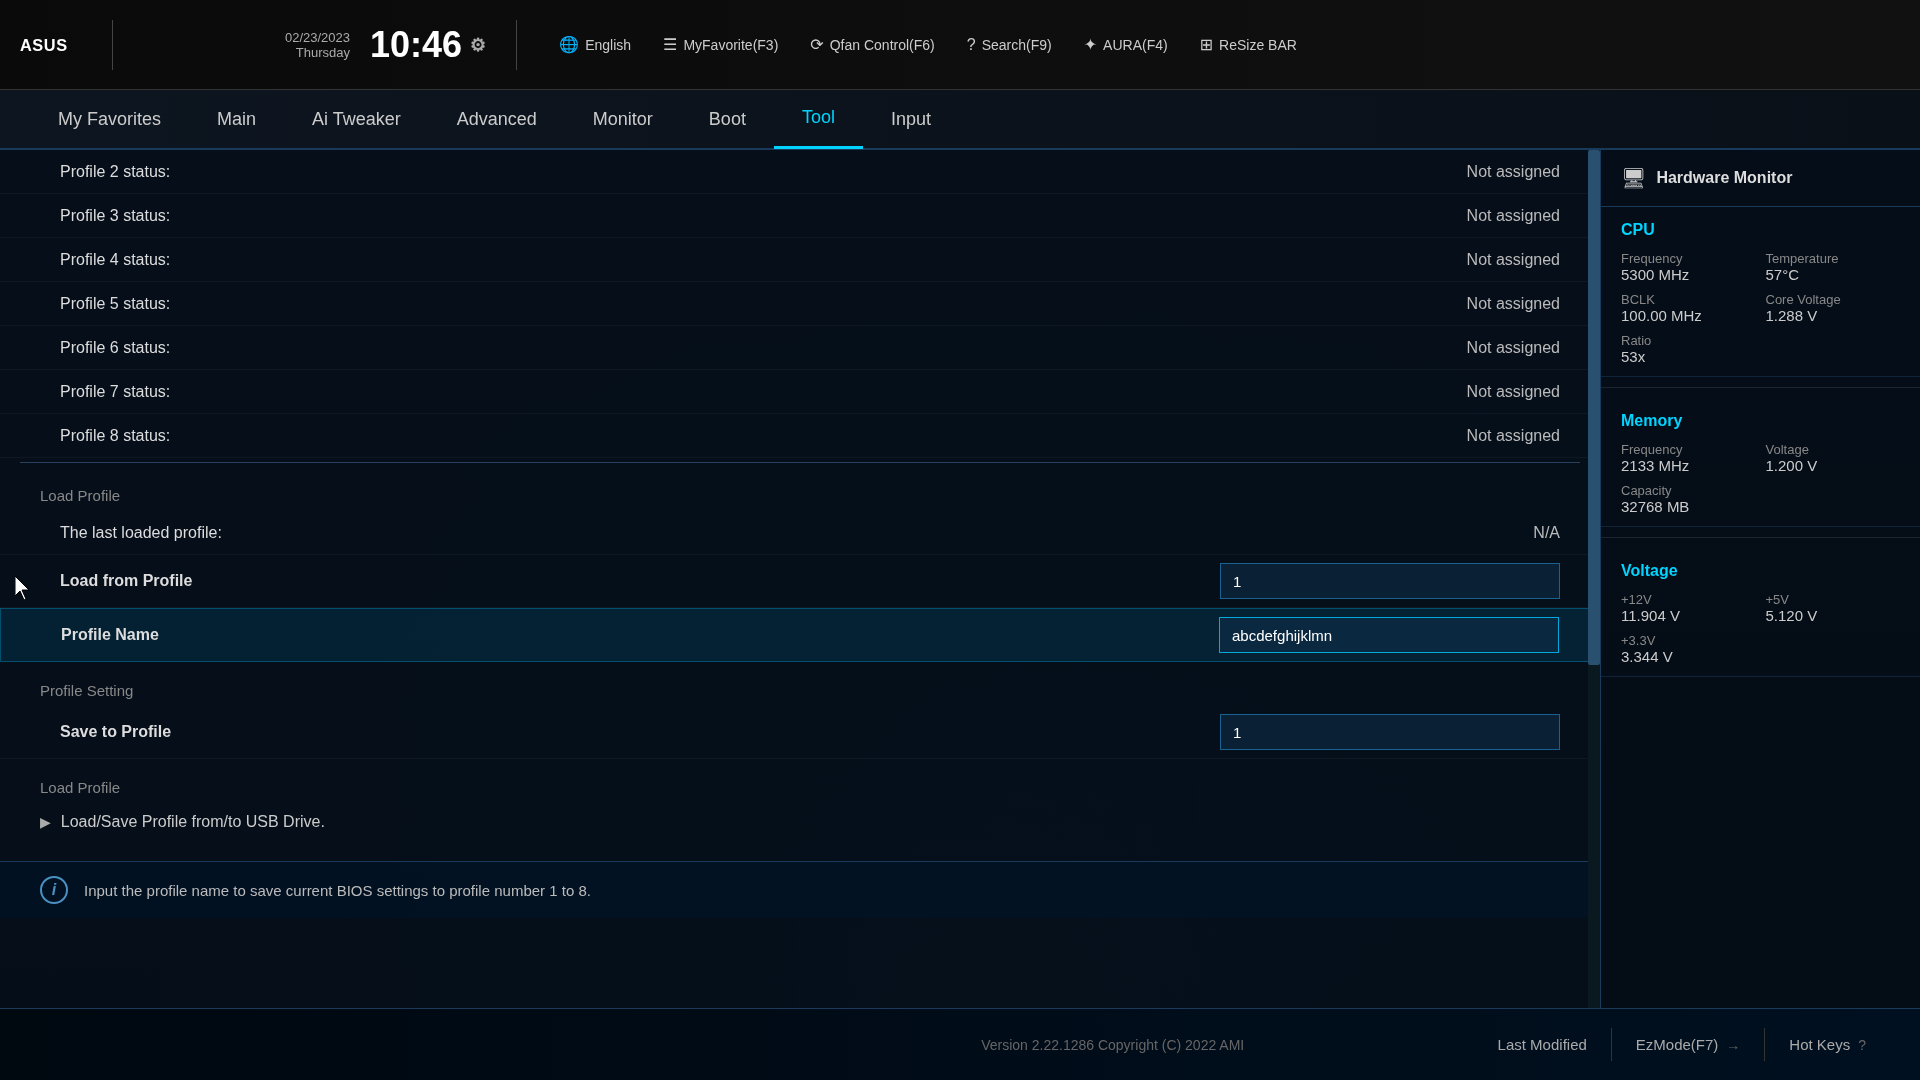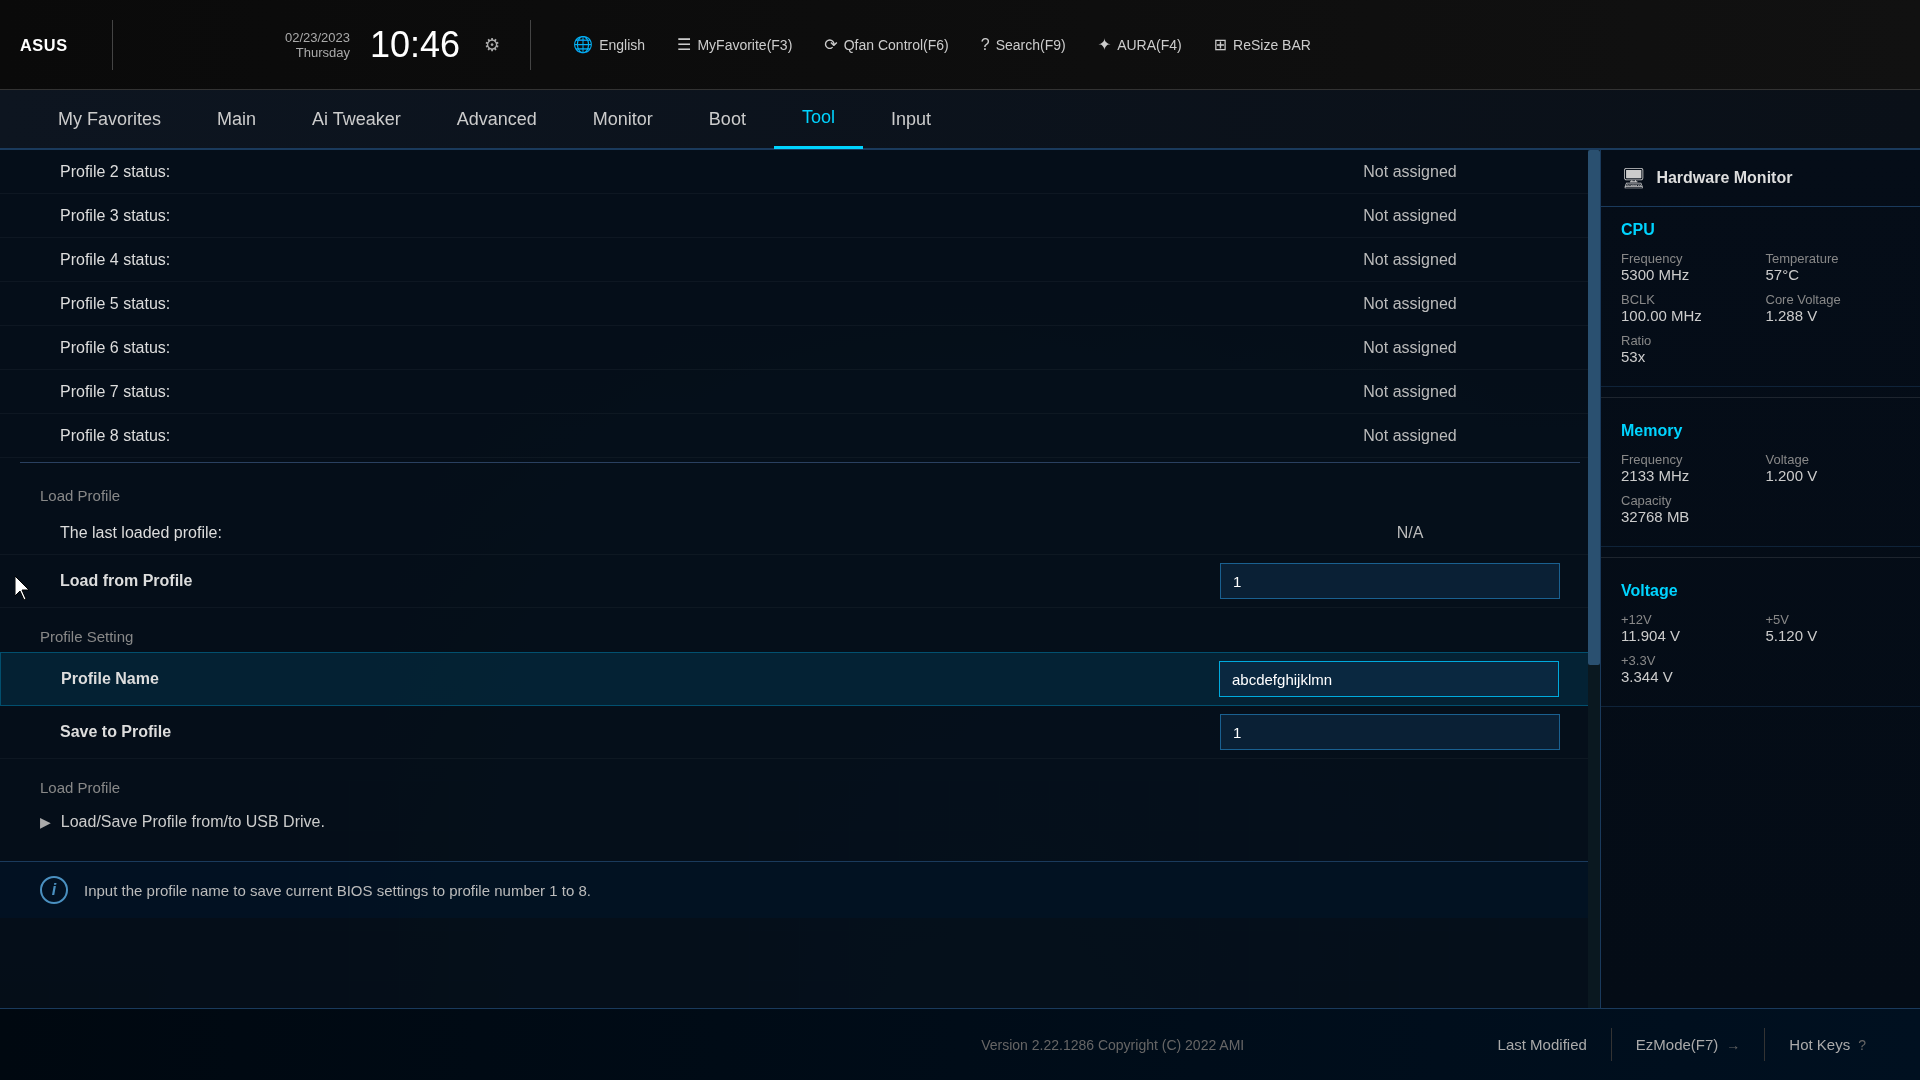--- a/index.html
+++ b/index.html
@@ -68,24 +68,24 @@
       flex-direction: column;
       align-items: flex-end;
       color: #aaa;
       font-size: 13px;
       min-width: 110px;
     }
 
     .clock {
       display: flex;
       align-items: center;
-      gap: 24px;
+      gap: 8px;
       color: #fff;
       font-size: 36px;
-      font-weight: normal;
+      font-weight: bold;
     }
 
     .gear-icon {
       color: #aaa;
       font-size: 18px;
     }
 
     .divider-v {
       width: 1px;
       height: 50px;
@@ -206,21 +206,21 @@
 
     .profile-row .label.section-title {
       color: #888;
       font-size: 15px;
     }
 
     .profile-row .value {
       color: #bbb;
       font-size: 16px;
       min-width: 300px;
-      text-align: center;
+      text-align: right;
     }
 
     .separator-line {
       height: 1px;
       background: linear-gradient(90deg, transparent 20px, #2a4060 20px, #2a4060 calc(100% - 20px), transparent calc(100% - 20px));
       margin: 4px 0;
     }
 
     .input-box {
       background: #0a2035;
@@ -318,21 +318,21 @@
       font-size: 20px;
     }
 
     .hw-monitor-title {
       color: #ddd;
       font-size: 16px;
       font-weight: bold;
     }
 
     .hw-section {
-      padding: 14px 20px 20px;
+      padding: 14px 20px 10px;
       border-bottom: 1px solid rgba(26,58,92,0.5);
     }
 
     .hw-section-title {
       color: #00d4ff;
       font-size: 16px;
       font-weight: bold;
       margin-bottom: 12px;
     }
 
@@ -517,27 +517,27 @@
         <div class="profile-row">
           <span class="label indented">The last loaded profile:</span>
           <span class="value">N/A</span>
         </div>
 
         <div class="profile-row" style="cursor:pointer;">
           <span class="label indented" style="font-weight:bold;">Load from Profile</span>
           <input class="input-box" type="text" value="1" style="">
         </div>
 
-        <div class="profile-row section-header">
-          <span class="label section-title">Profile Setting</span>
-        </div>
-
         <div class="profile-row highlighted">
           <span class="label indented" style="font-weight:bold;">Profile Name</span>
           <input class="input-box active-input" type="text" value="abcdefghijklmn" style="">
+        </div>
+
+        <div class="profile-row section-header">
+          <span class="label section-title">Profile Setting</span>
         </div>
 
         <div class="profile-row" style="cursor:pointer;">
           <span class="label indented" style="font-weight:bold;">Save to Profile</span>
           <input class="input-box" type="text" value="1" style="">
         </div>
 
         <div class="profile-row section-header">
           <span class="label section-title">Load Profile</span>
         </div>

